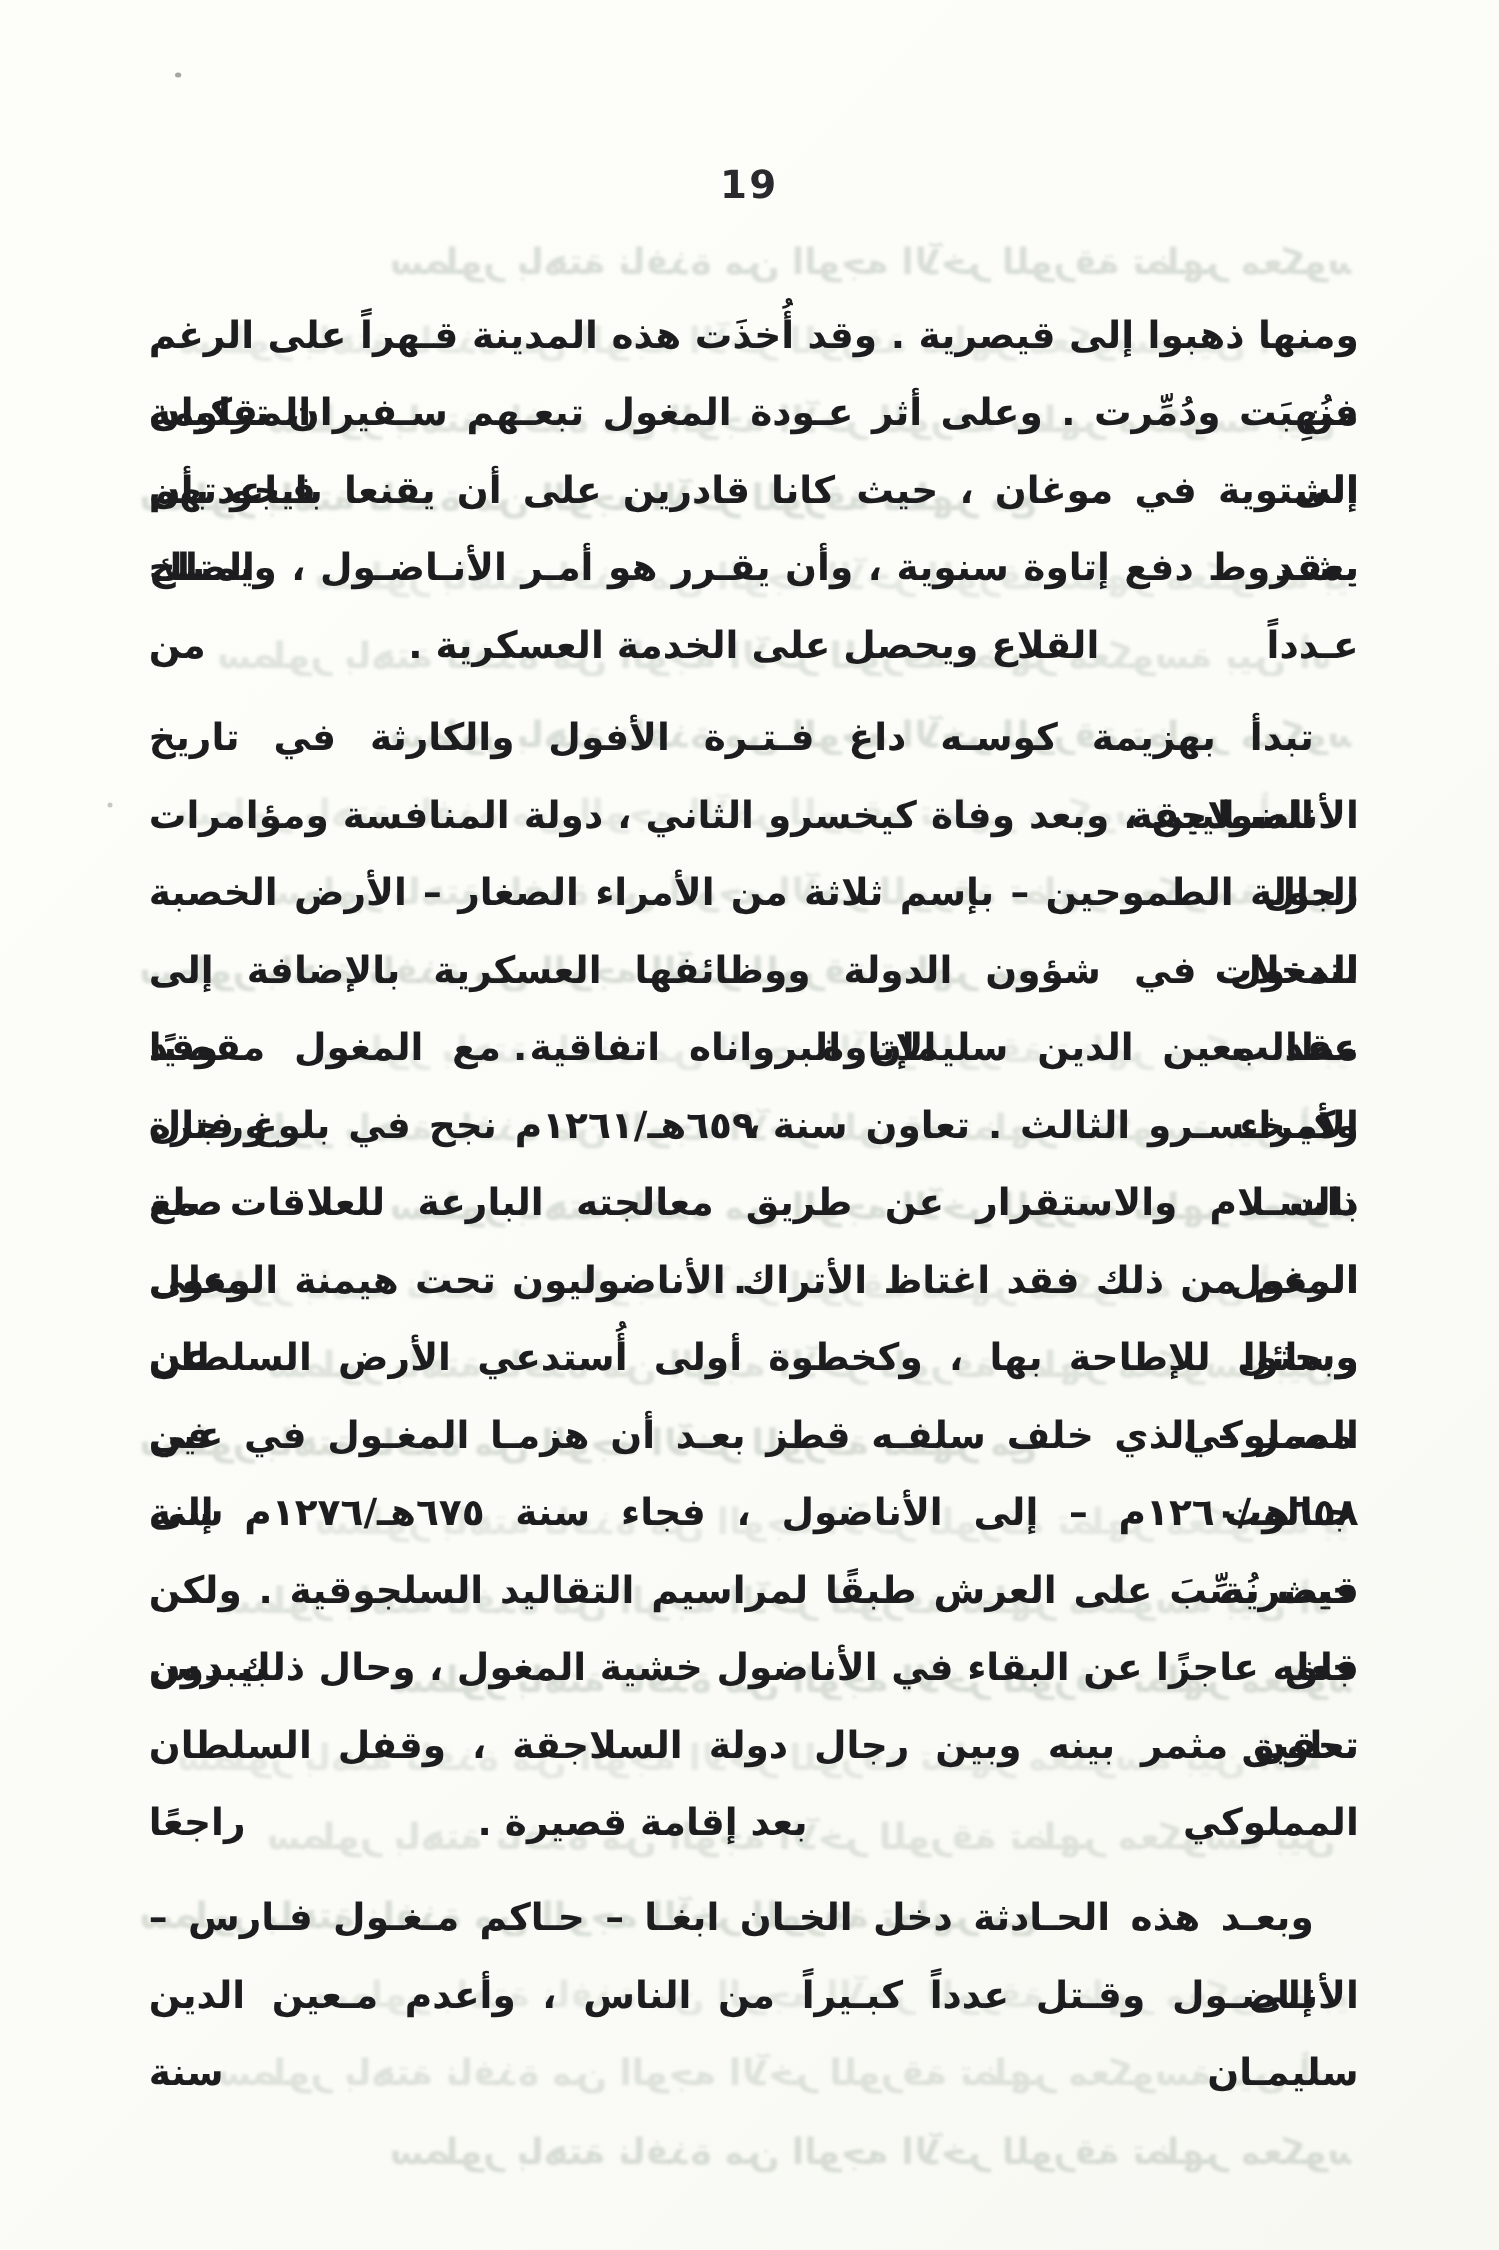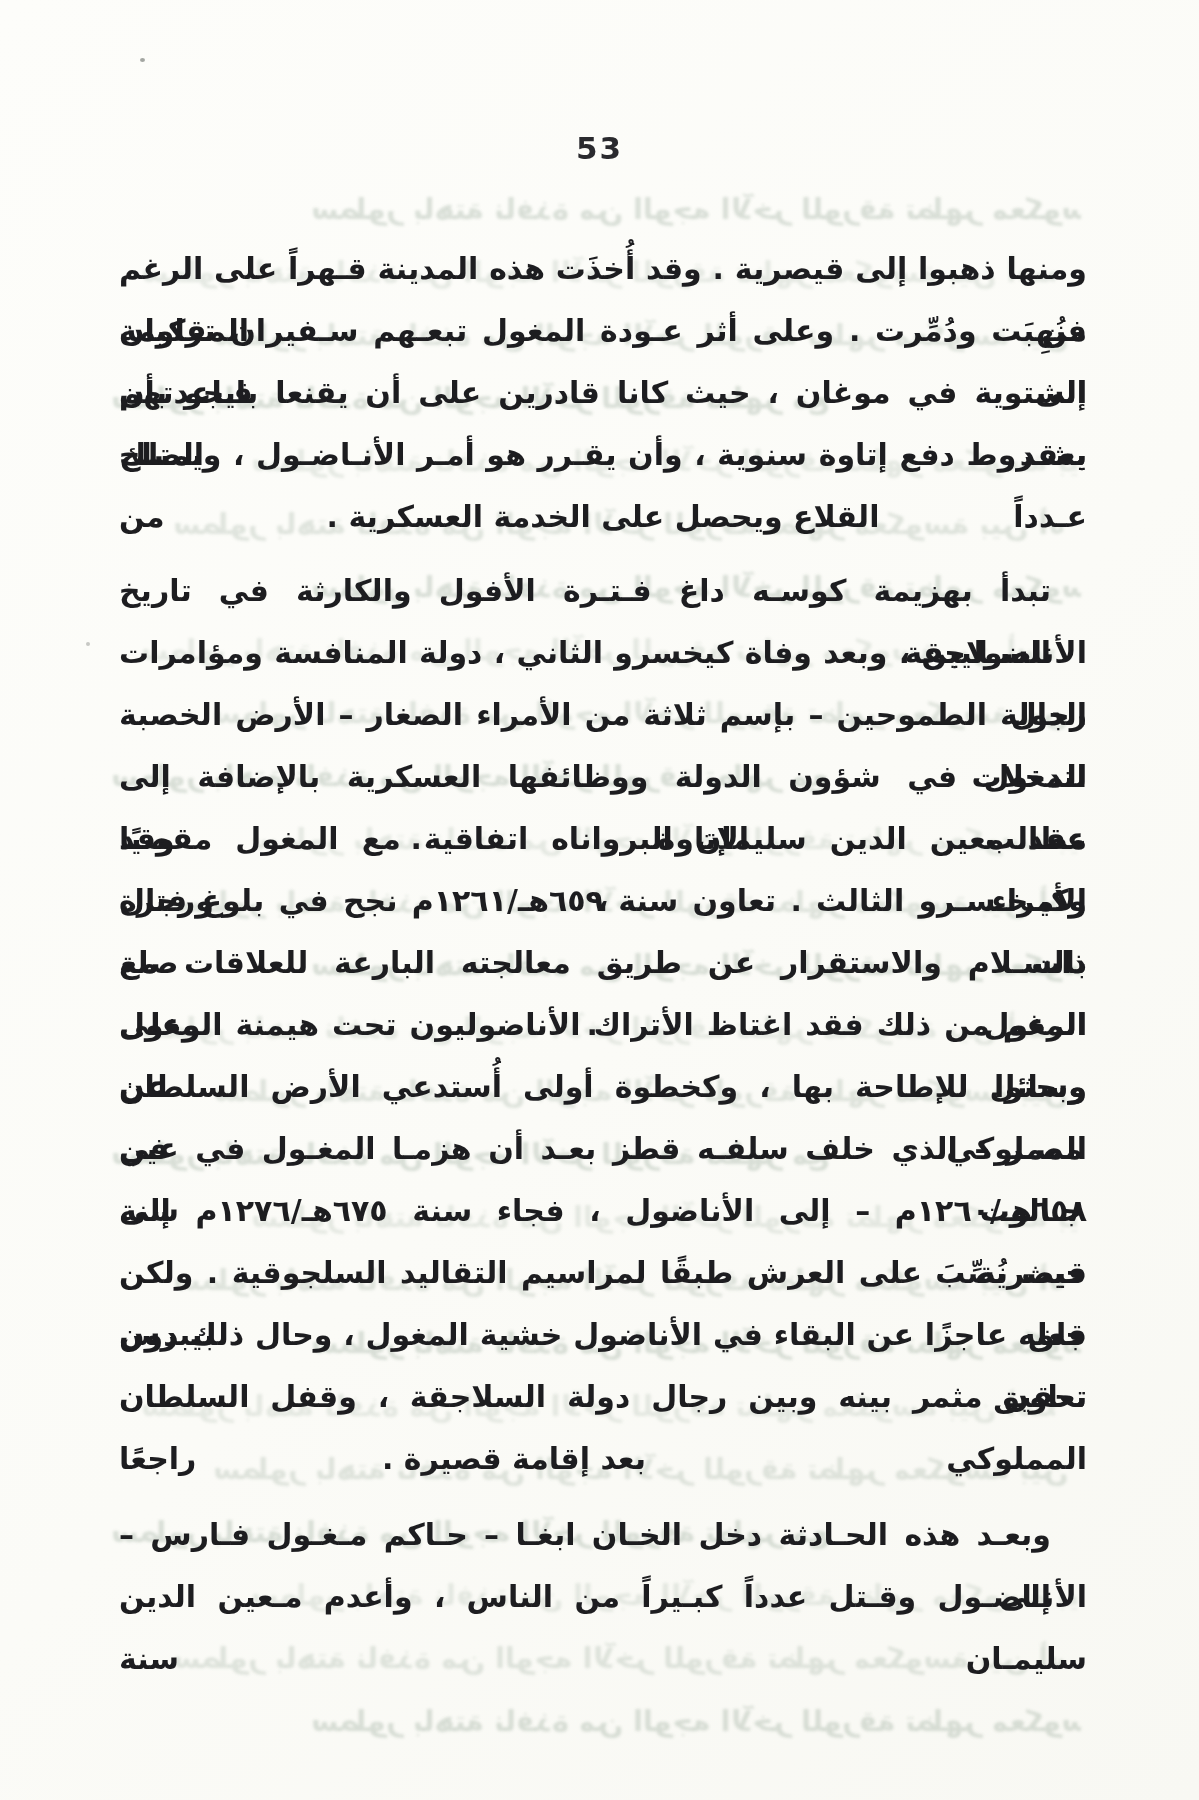--- a/index.html
+++ b/index.html
@@ -82,21 +82,21 @@
       <div class="bleed-line" style="top: 1263px; right: 136px; width: 890px; opacity: 0.7;">سطور باهتة نافذة من الوجه الآخر للورقة تظهر معكوسة بين أسطر الصفحة</div>
       <div class="bleed-line" style="top: 1326px; right: 118px; width: 770px; opacity: 0.85;">سطور باهتة نافذة من الوجه الآخر للورقة تظهر معكوسة بين أسطر الصفحة المطبوعة في الكتاب القديم المصور بالمسح الضوئي</div>
       <div class="bleed-line" style="top: 1389px; right: 144px; width: 914px; opacity: 0.55;">سطور باهتة نافذة من الوجه الآخر للورقة تظهر معكوسة بين أسط</div>
       <div class="bleed-line" style="top: 1452px; right: 128px; width: 858px; opacity: 0.7;">سطور باهتة نافذة من الوجه الآخر للورقة تظهر معكوسة بين أسطر الصفحة المطبوعة في الك</div>
       <div class="bleed-line" style="top: 1515px; right: 158px; width: 930px; opacity: 0.85;">سطور باهتة نافذة من الوجه الآخر للورقة تظهر مع</div>
       <div class="bleed-line" style="top: 1578px; right: 122px; width: 826px; opacity: 0.55;">سطور باهتة نافذة من الوجه الآخر للورقة تظهر معكوسة بين أسطر الصفحة المطبوعة في الكتاب القديم الم</div>
       <div class="bleed-line" style="top: 1641px; right: 136px; width: 890px; opacity: 0.7;">سطور باهتة نافذة من الوجه الآخر للورقة تظهر معكوسة بين أسطر الصفحة</div>
       <div class="bleed-line" style="top: 1704px; right: 118px; width: 770px; opacity: 0.85;">سطور باهتة نافذة من الوجه الآخر للورقة تظهر معكوسة بين أسطر الصفحة المطبوعة في الكتاب القديم المصور بالمسح الضوئي</div>
     </div>
 
-  <div class="page-number">53</div>
+  <div class="page-number">19</div>
 
   <main class="text-block" id="text-block">
       <div class="paragraph">
         <div class="line">ومنها ذهبوا إلى قيصرية . وقد أُخذَت هذه المدينة قـهراً على الرغم من المقاومة</div>
         <div class="line">فنُهِبَت ودُمِّرت . وعلى أثر عـودة المغول تبعـهم سـفيران تركيان إلى قـاعدتهم</div>
         <div class="line">الشتوية في موغان ، حيث كانا قادرين على أن يقنعا بايجو بأن يعقد الصلح</div>
         <div class="line">بشـروط دفع إتاوة سنوية ، وأن يقـرر هو أمـر الأنـاضـول ، ويمتلك عـدداً من</div>
         <div class="line center">القلاع ويحصل على الخدمة العسكرية .</div>
       </div>
       <div class="paragraph">

